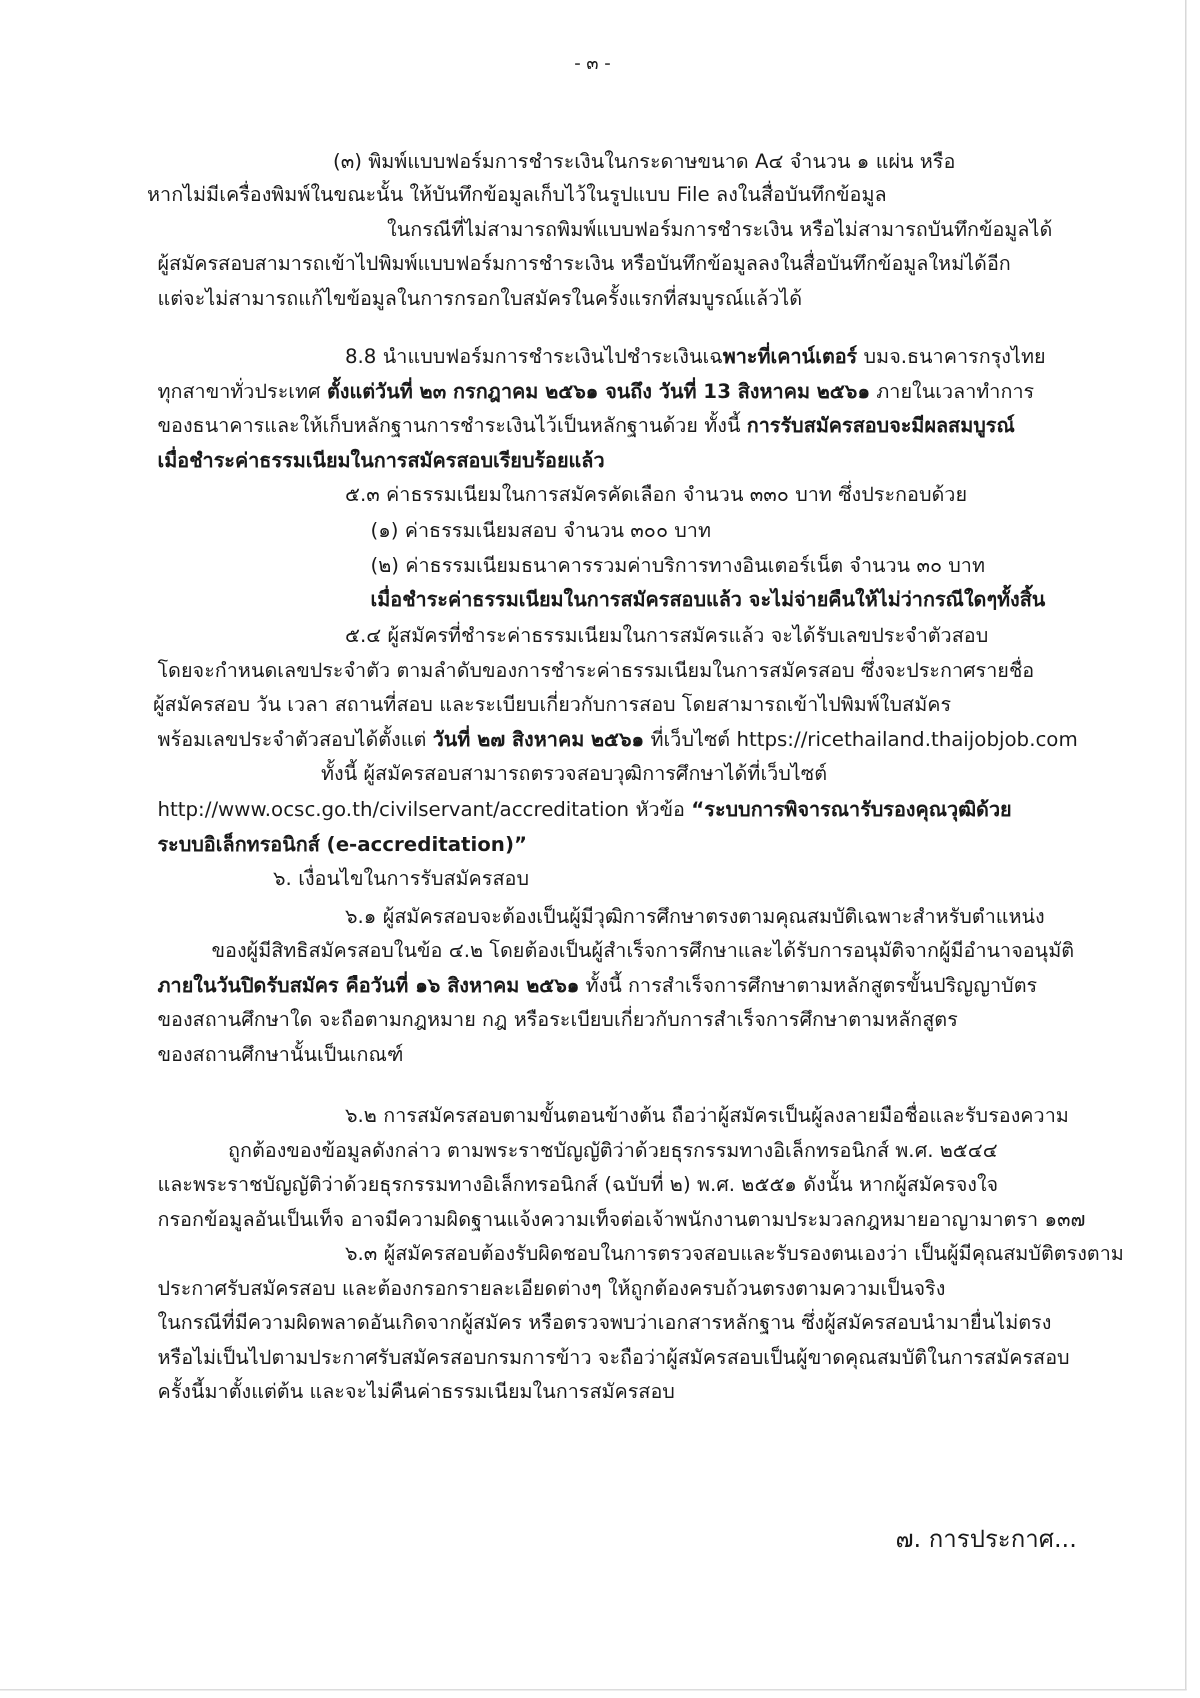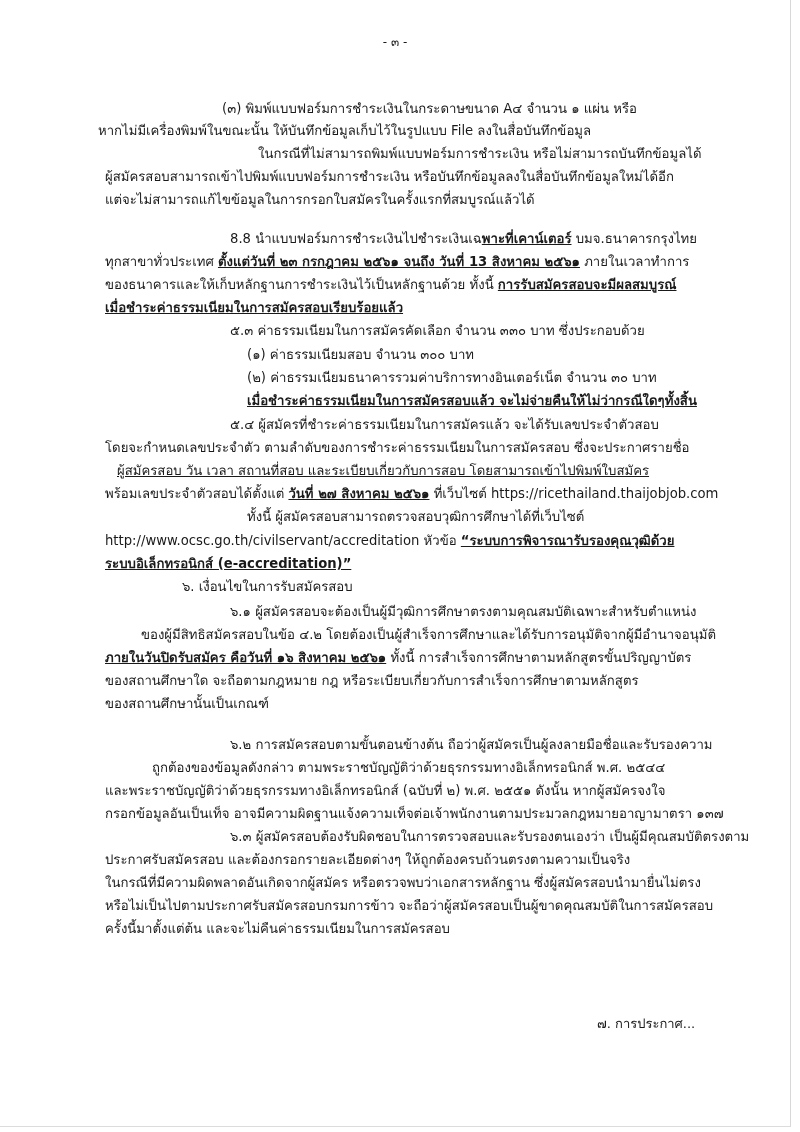--- a/index.html
+++ b/index.html
@@ -1,23 +1,23 @@
 <!DOCTYPE html>
 <html><head>
 <meta charset="utf-8">
 <style>
   html, body { margin: 0; padding: 0; background: #ffffff; }
   body { width: 800px; height: 1132px; position: relative; overflow: hidden;
          font-family: "DejaVu Sans", "Liberation Sans", sans-serif; color: #1a1a1a; }
   .page { position: absolute; left: 0; top: 0; width: 790px; height: 1126px;
           border-right: 1px solid #d8d8d8; border-bottom: 1px solid #dcdcdc; background: #fff; }
   .line { position: absolute; white-space: nowrap; font-size: 13.2px; line-height: 22px; }
-  .b { font-weight: bold; text-decoration: underline; }
+  .b { font-weight: bold; }
   .pageno { position: absolute; top: 32px; left: 0; width: 790px; text-align: center; font-size: 12px; }
-  .footer { position: absolute; top: 1013px; left: 597px; font-size: 13px; }
+  .footer { position: absolute; top: 1013px; left: 597px; font-size: 16px; }
 </style>
 </head>
 <body>
 
 <div class="page">
   <div class="pageno">- ๓ -</div>
   <div id="body-lines">
       <div class="line" style="left: 222px; top: 98px; text-align: center;"><span>(๓) พิมพ์แบบฟอร์มการชำระเงินในกระดาษขนาด A๔ จำนวน ๑ แผ่น หรือ</span></div>
       <div class="line" style="left: 98px; top: 120px;"><span>หากไม่มีเครื่องพิมพ์ในขณะนั้น ให้บันทึกข้อมูลเก็บไว้ในรูปแบบ File ลงในสื่อบันทึกข้อมูล</span></div>
       <div class="line" style="left: 258px; top: 143px;"><span>ในกรณีที่ไม่สามารถพิมพ์แบบฟอร์มการชำระเงิน หรือไม่สามารถบันทึกข้อมูลได้</span></div>
@@ -26,23 +26,23 @@
       <div class="line" style="left: 230px; top: 228px;"><span>8.8 นำแบบฟอร์มการชำระเงินไปชำระเงินเฉ</span><span class="b">พาะที่เคาน์เตอร์</span><span> บมจ.ธนาคารกรุงไทย</span></div>
       <div class="line" style="left: 105px; top: 251px;"><span>ทุกสาขาทั่วประเทศ </span><span class="b">ตั้งแต่วันที่ ๒๓ กรกฎาคม ๒๕๖๑ จนถึง วันที่ 13 สิงหาคม ๒๕๖๑</span><span> ภายในเวลาทำการ</span></div>
       <div class="line" style="left: 105px; top: 274px;"><span>ของธนาคารและให้เก็บหลักฐานการชำระเงินไว้เป็นหลักฐานด้วย ทั้งนี้ </span><span class="b">การรับสมัครสอบจะมีผลสมบูรณ์</span></div>
       <div class="line" style="left: 105px; top: 297px;"><span class="b">เมื่อชำระค่าธรรมเนียมในการสมัครสอบเรียบร้อยแล้ว</span></div>
       <div class="line" style="left: 230px; top: 320px;"><span>๕.๓ ค่าธรรมเนียมในการสมัครคัดเลือก จำนวน ๓๓๐ บาท ซึ่งประกอบด้วย</span></div>
       <div class="line" style="left: 247px; top: 344px;"><span>(๑) ค่าธรรมเนียมสอบ จำนวน ๓๐๐ บาท</span></div>
       <div class="line" style="left: 247px; top: 367px;"><span>(๒) ค่าธรรมเนียมธนาคารรวมค่าบริการทางอินเตอร์เน็ต จำนวน ๓๐ บาท</span></div>
       <div class="line" style="left: 247px; top: 390px;"><span class="b">เมื่อชำระค่าธรรมเนียมในการสมัครสอบแล้ว จะไม่จ่ายคืนให้ไม่ว่ากรณีใดๆทั้งสิ้น</span></div>
       <div class="line" style="left: 230px; top: 414px;"><span>๕.๔ ผู้สมัครที่ชำระค่าธรรมเนียมในการสมัครแล้ว จะได้รับเลขประจำตัวสอบ</span></div>
       <div class="line" style="left: 105px; top: 437px;"><span>โดยจะกำหนดเลขประจำตัว ตามลำดับของการชำระค่าธรรมเนียมในการสมัครสอบ ซึ่งจะประกาศรายชื่อ</span></div>
-      <div class="line" style="left: 117px; top: 460px; text-decoration: underline;"><span>ผู้สมัครสอบ วัน เวลา สถานที่สอบ และระเบียบเกี่ยวกับการสอบ โดยสามารถเข้าไปพิมพ์ใบสมัคร</span></div>
+      <div class="line" style="left: 102px; top: 460px;"><span>ผู้สมัครสอบ วัน เวลา สถานที่สอบ และระเบียบเกี่ยวกับการสอบ โดยสามารถเข้าไปพิมพ์ใบสมัคร</span></div>
       <div class="line" style="left: 105px; top: 483px;"><span>พร้อมเลขประจำตัวสอบได้ตั้งแต่ </span><span class="b">วันที่ ๒๗ สิงหาคม ๒๕๖๑</span><span> ที่เว็บไซต์ https://ricethailand.thaijobjob.com</span></div>
-      <div class="line" style="left: 247px; top: 506px;"><span>ทั้งนี้ ผู้สมัครสอบสามารถตรวจสอบวุฒิการศึกษาได้ที่เว็บไซต์</span></div>
+      <div class="line" style="left: 214px; top: 506px;"><span>ทั้งนี้ ผู้สมัครสอบสามารถตรวจสอบวุฒิการศึกษาได้ที่เว็บไซต์</span></div>
       <div class="line" style="left: 105px; top: 530px; text-align: center;"><span>http://www.ocsc.go.th/civilservant/accreditation หัวข้อ </span><span class="b">“ระบบการพิจารณารับรองคุณวุฒิด้วย</span></div>
       <div class="line" style="left: 105px; top: 553px;"><span class="b">ระบบอิเล็กทรอนิกส์ (e-accreditation)”</span></div>
       <div class="line" style="left: 182px; top: 576px;"><span>๖. เงื่อนไขในการรับสมัครสอบ</span></div>
       <div class="line" style="left: 230px; top: 601px;"><span>๖.๑ ผู้สมัครสอบจะต้องเป็นผู้มีวุฒิการศึกษาตรงตามคุณสมบัติเฉพาะสำหรับตำแหน่ง</span></div>
       <div class="line" style="left: 105px; top: 624px; margin-left: 36px;"><span>ของผู้มีสิทธิสมัครสอบในข้อ ๔.๒ โดยต้องเป็นผู้สำเร็จการศึกษาและได้รับการอนุมัติจากผู้มีอำนาจอนุมัติ</span></div>
       <div class="line" style="left: 105px; top: 647px;"><span class="b">ภายในวันปิดรับสมัคร คือวันที่ ๑๖ สิงหาคม ๒๕๖๑</span><span> ทั้งนี้ การสำเร็จการศึกษาตามหลักสูตรขั้นปริญญาบัตร</span></div>
       <div class="line" style="left: 105px; top: 670px;"><span>ของสถานศึกษาใด จะถือตามกฎหมาย กฎ หรือระเบียบเกี่ยวกับการสำเร็จการศึกษาตามหลักสูตร</span></div>
       <div class="line" style="left: 105px; top: 693px;"><span>ของสถานศึกษานั้นเป็นเกณฑ์</span></div>
       <div class="line" style="left: 230px; top: 734px;"><span>๖.๒ การสมัครสอบตามขั้นตอนข้างต้น ถือว่าผู้สมัครเป็นผู้ลงลายมือชื่อและรับรองความ</span></div>
       <div class="line" style="left: 105px; top: 757px; margin-left: 47px;"><span>ถูกต้องของข้อมูลดังกล่าว ตามพระราชบัญญัติว่าด้วยธุรกรรมทางอิเล็กทรอนิกส์ พ.ศ. ๒๕๔๔</span></div>

